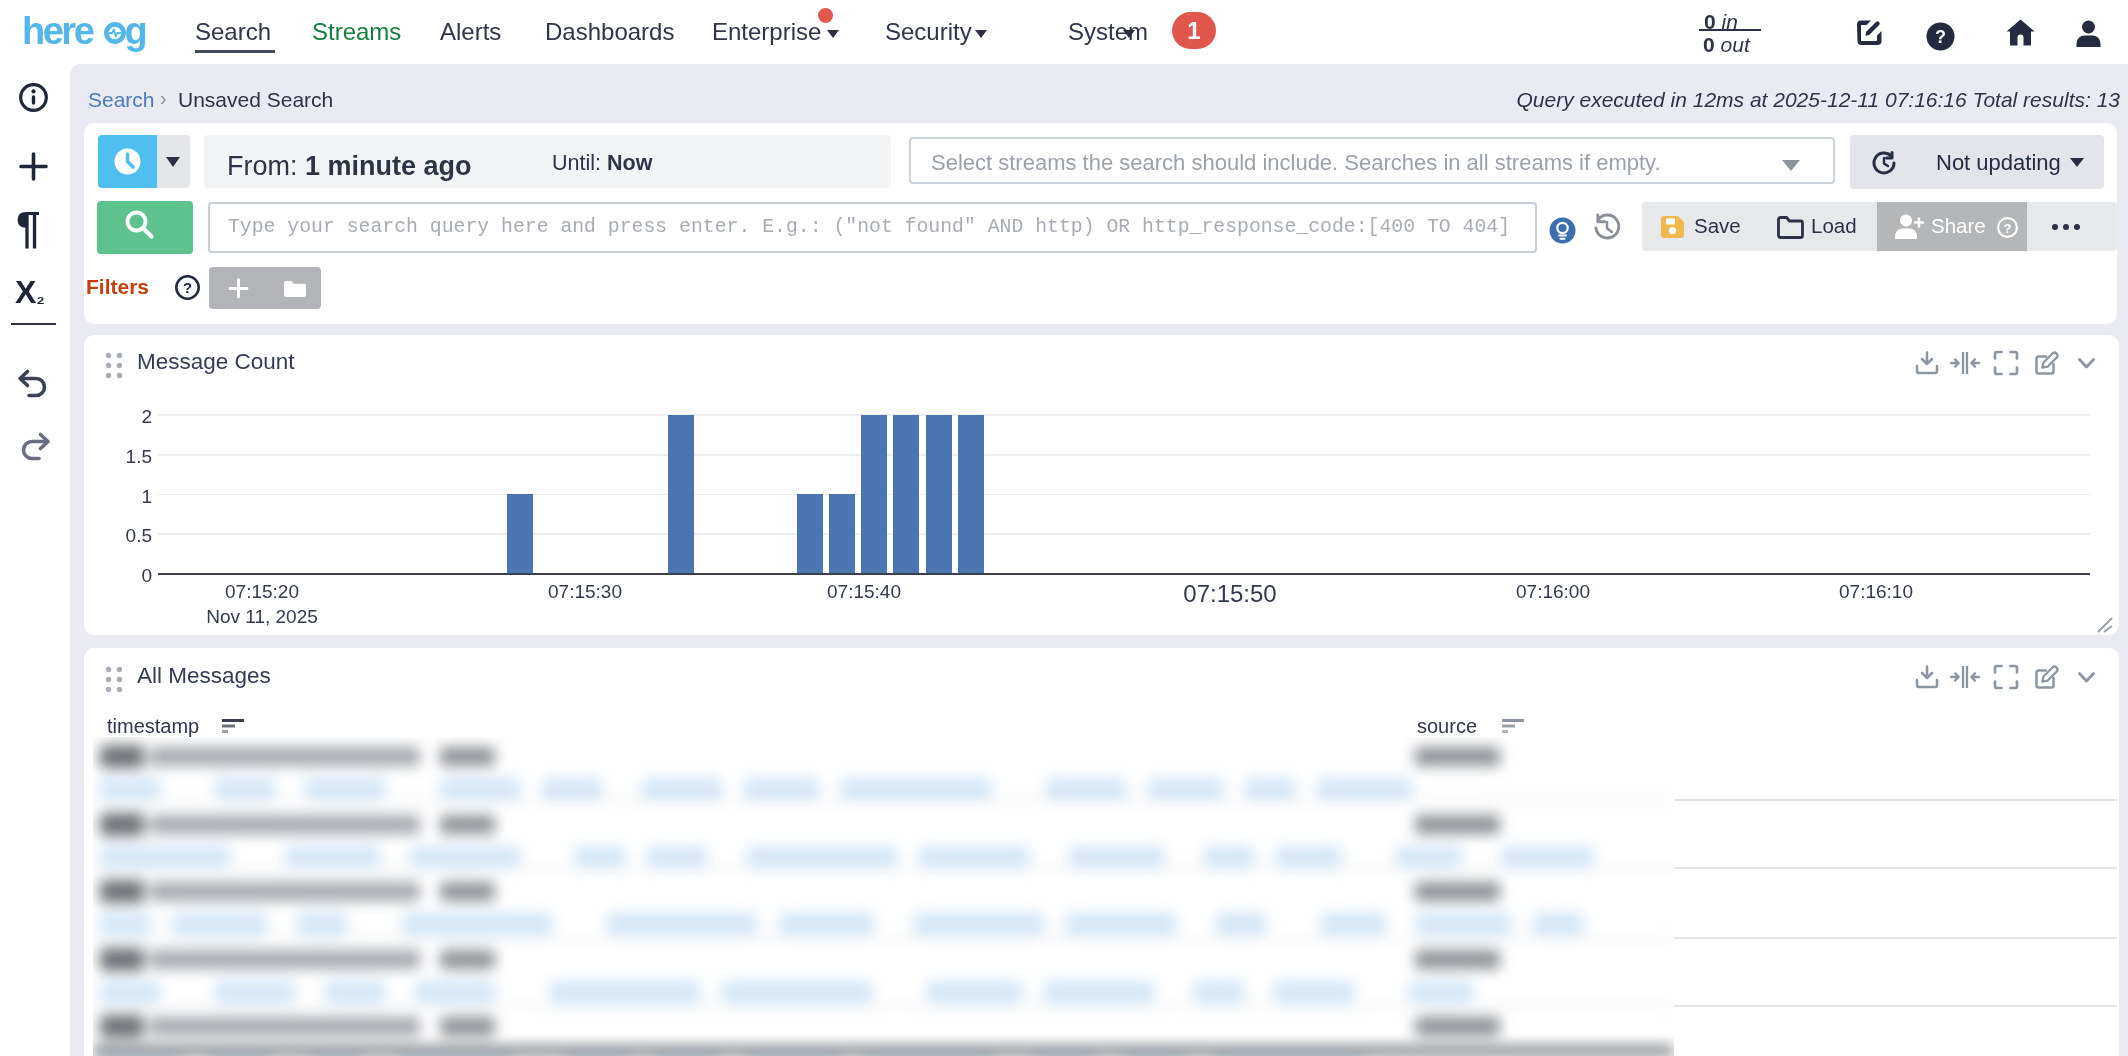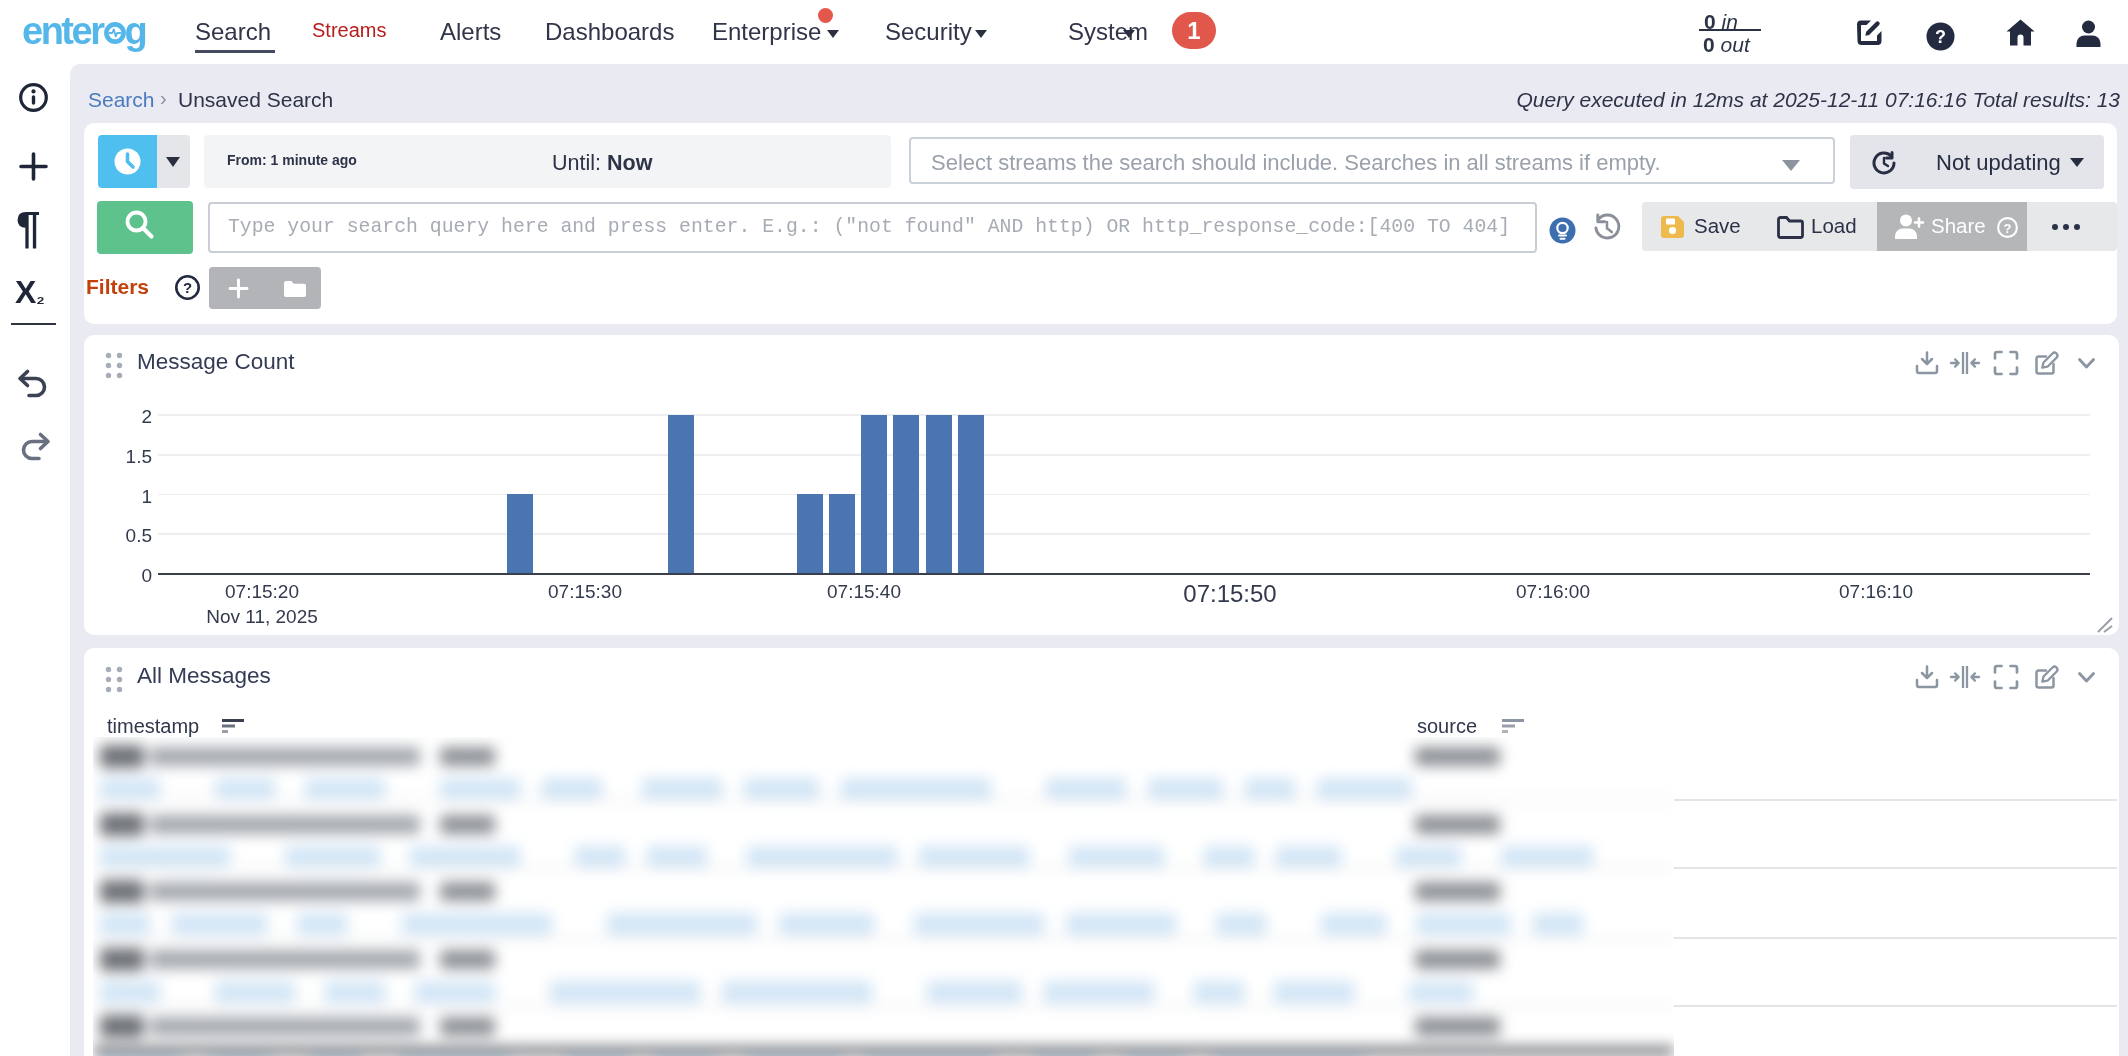--- a/index.html
+++ b/index.html
@@ -9,28 +9,28 @@
   .t { position:absolute; white-space:nowrap; line-height:1;
        font-family:"Liberation Sans", sans-serif; color:#2E3448; }
   svg { position:absolute; overflow:visible; }
 </style>
 </head>
 <body>
 
 <div class="abs" style="left:70px; top:64px; width:2058px; height:992px; background:#E9EAF2; border-top-left-radius:10px;"></div>
 
 <div class="abs" style="left:0; top:0; width:2128px; height:64px; background:#fff;"></div>
-<div class="t" style="left:22px; top:12px; font-size:38px; font-weight:bold; color:#55B7E9; letter-spacing:-2.5px;">enter</div>
+<div class="t" style="left:22px; top:12px; font-size:38px; font-weight:bold; color:#55B7E9; letter-spacing:-2.5px;">here</div>
 <svg style="left:104px; top:21.5px;" width="22" height="22" viewBox="0 0 22 22">
   <circle cx="11" cy="11" r="8.6" fill="none" stroke="#55B7E9" stroke-width="4.6"></circle>
   <polyline points="5.5,11 8.2,11 9.8,7.4 11.8,14.4 13.2,11 16.5,11" fill="none" stroke="#55B7E9" stroke-width="1.8" stroke-linejoin="round" stroke-linecap="round"></polyline>
 </svg>
 <div class="t" style="left:124.5px; top:12px; font-size:38px; font-weight:bold; color:#55B7E9; letter-spacing:-2.5px;">g</div>
 <div class="t" style="left:195px; top:20px; font-size:24px; color:#303548;">Search</div>
-<div class="t" style="left:312px; top:20px; font-size:20px; color:#b91c1c;">Streams</div>
+<div class="t" style="left:312px; top:20px; font-size:24px; color:#15803d;">Streams</div>
 <div class="t" style="left:440px; top:20px; font-size:24px; color:#303548;">Alerts</div>
 <div class="t" style="left:545px; top:20px; font-size:24px; color:#303548;">Dashboards</div>
 <div class="t" style="left:712px; top:20px; font-size:24px; color:#303548;">Enterprise</div>
 <div class="t" style="left:885px; top:20px; font-size:24px; color:#303548;">Security</div>
 <div class="t" style="left:1037px; top:20px; font-size:24px; color:#303548;margin-left:31px;">System</div>
 <div class="abs" style="left:195px; top:50px; width:80px; height:3px; background:#444B5E;"></div>
 <div class="abs" style="left:827px; top:30px; border-left:6.5px solid transparent; border-right:6.5px solid transparent; border-top:8.5px solid #2A3040;"></div>
 <div class="abs" style="left:975px; top:30px; border-left:6.5px solid transparent; border-right:6.5px solid transparent; border-top:8.5px solid #2A3040;"></div>
 <div class="abs" style="left:1123px; top:30px; border-left:6.5px solid transparent; border-right:6.5px solid transparent; border-top:8.5px solid #2A3040;"></div>
 <div class="abs" style="left:818px; top:8px; width:15px; height:15px; border-radius:50%; background:#E4584C;"></div>
@@ -84,21 +84,21 @@
 
 <div class="abs" style="left:98px; top:135px; width:59px; height:53px; background:#4FBFF0; border-radius:4px 0 0 4px;"></div>
 <svg style="left:114px; top:148px;" width="27" height="27" viewBox="0 0 27 27">
   <circle cx="13.5" cy="13.5" r="13" fill="#fff"></circle>
   <path d="M13.5 6 v7.5 l5.5 5.5" fill="none" stroke="#4FBFF0" stroke-width="3.6" stroke-linecap="round"></path>
 </svg>
 <div class="abs" style="left:157px; top:135px; width:33px; height:53px; background:#E4E6EA; border-radius:0 4px 4px 0;"></div>
 <div class="abs" style="left:166px; top:157px; border-left:7.5px solid transparent; border-right:7.5px solid transparent; border-top:10px solid #2A3040;"></div>
 
 <div class="abs" style="left:204px; top:135px; width:687px; height:53px; background:#F3F4F6; border-radius:4px;"></div>
-<div class="t" style="left:227px; top:153px; font-size:14px;font-weight:bold;">From: <b>1 minute ago</b></div>
+<div class="t" style="left:227px; top:153px; font-size:27px;">From: <b>1 minute ago</b></div>
 <div class="t" style="left:552px; top:153px; font-size:21.5px;">Until: <b>Now</b></div>
 
 <div class="abs" style="left:909px; top:137px; width:926px; height:47px; background:#fff; border:2px solid #CBD1D9; border-radius:4px;"></div>
 <div class="t" style="left:931px; top:152px; font-size:22px; color:#9AA1AB;">Select streams the search should include. Searches in all streams if empty.</div>
 <div class="abs" style="left:1782px; top:160px; border-left:9.5px solid transparent; border-right:9.5px solid transparent; border-top:11px solid #8B949E;"></div>
 
 <div class="abs" style="left:1850px; top:135px; width:254px; height:54px; background:#E3E5EB; border-radius:4px;"></div>
 <svg style="left:1872px; top:151px;" width="24" height="24" viewBox="0 0 24 24">
   <path d="M22 12 a10 10 0 1 1 -2.9-7.1" fill="none" stroke="#272D42" stroke-width="3" stroke-linecap="round"></path>
   <path d="M20 1.5 v5.5 h-5.5" fill="none" stroke="#272D42" stroke-width="3" stroke-linecap="round" stroke-linejoin="round"></path>

